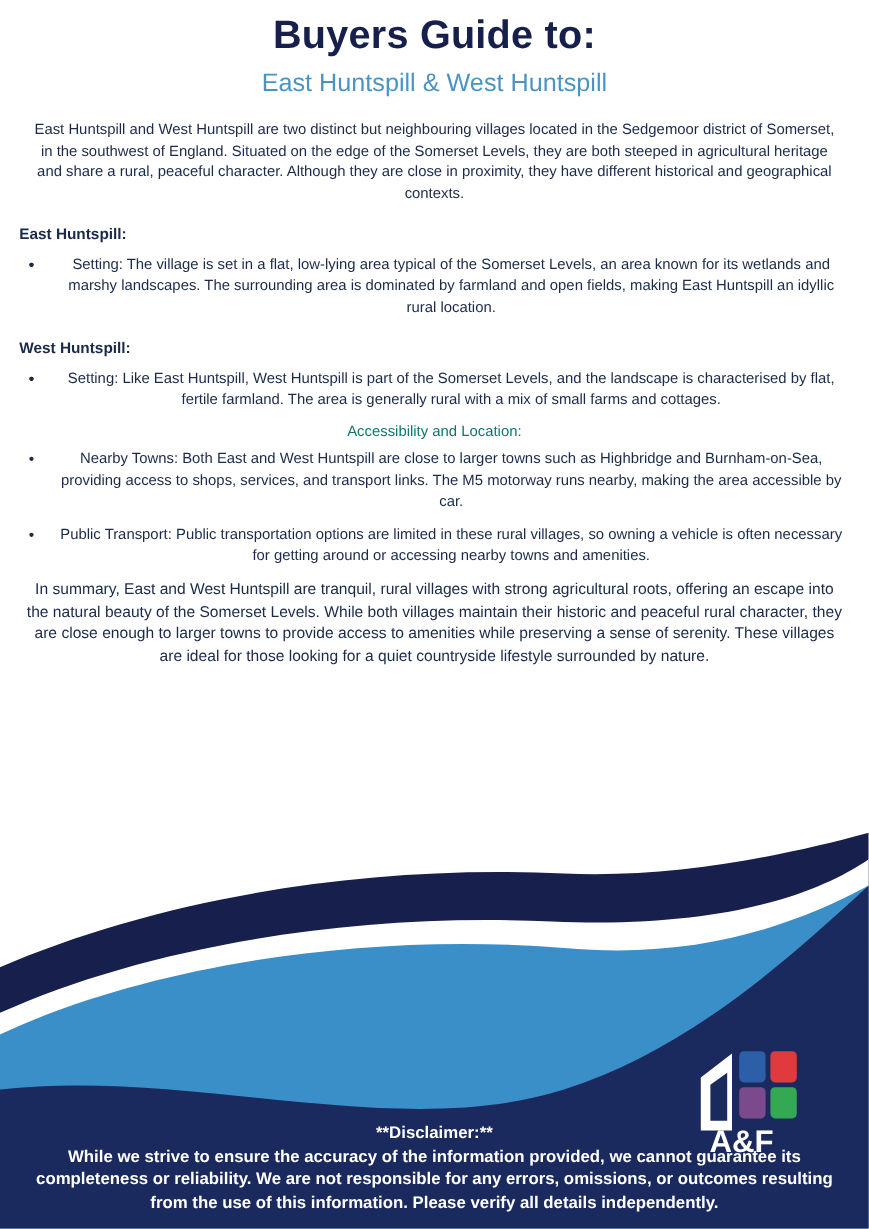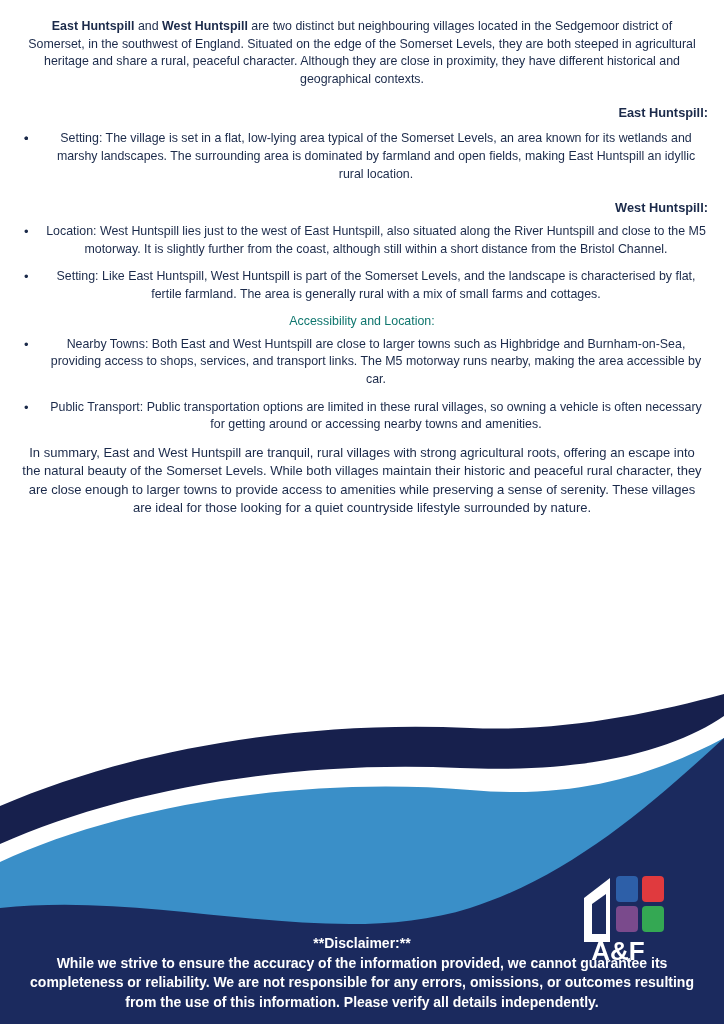--- a/index.html
+++ b/index.html
@@ -50,21 +50,21 @@
   p.intro {
     font-size: 12.4px;
     line-height: 1.42;
     text-align: center;
     margin: 0 12px;
     color: #1b2a4a;
   }
   .section-heading {
     font-size: 12.8px;
     font-weight: bold;
-    text-align: right;
+    text-align: left;
     margin: 17px 0 6px 0;
     color: #1b2a4a;
   }
   .plain-center {
     font-size: 12.4px;
     text-align: center;
     margin: 6px 0 2px 0;
     color: #0f766e;
   }
   ul.bullets {
@@ -88,21 +88,21 @@
     font-size: 13px;
     line-height: 1.42;
   }
   .closing {
     font-size: 13px;
     line-height: 1.42;
     text-align: center;
     margin: 0 4px;
     color: #1b2a4a;
   }
-  b { font-weight: bold; }
+  b { font-weight: normal; }
   
   .waves {
     position: absolute;
     left: 0;
     bottom: 0;
     width: 724px;
     height: 330px;
     z-index: 1;
   }
   
@@ -132,34 +132,38 @@
   .disclaimer .dtitle {
     display: block;
     margin-bottom: 1px;
   }
 </style>
 </head>
 <body>
 
 <div class="page">
 
+  <div class="header">
+    <h1 class="main-title">Buyers Guide to:</h1>
+    <h2 class="sub-title">East Huntspill &amp; West Huntspill</h2>
+  </div>
 
   <div class="content">
 
     <p class="intro"><b>East Huntspill</b><span> and </span><b>West Huntspill</b><span> are two distinct but neighbouring villages located in the Sedgemoor district of Somerset, in the southwest of England. Situated on the edge of the Somerset Levels, they are both steeped in agricultural heritage and share a rural, peaceful character. Although they are close in proximity, they have different historical and geographical contexts.</span></p>
 
     <div class="section-heading">East Huntspill:</div>
     <ul class="bullets">
       <li><span class="dot">•</span></li>
       <li><span class="dot">•</span><span>Setting: The village is set in a flat, low-lying area typical of the Somerset Levels, an area known for its wetlands and marshy landscapes. The surrounding area is dominated by farmland and open fields, making East Huntspill an idyllic rural location.</span></li>
     </ul>
 
     <div class="section-heading">West Huntspill:</div>
     <ul class="bullets">
-      <li><span class="dot">•</span><span>Location: West Huntspill lies just to the west of East Huntspill, also situated along the River Huntspill and close to the M5 motorway. It is slightly further from the coast, although still within a short distance from the Bristol Channel.</span></li>
+      <li><span class="dot">•</span></li>
       <li><span class="dot">•</span><span>Setting: Like East Huntspill, West Huntspill is part of the Somerset Levels, and the landscape is characterised by flat, fertile farmland. The area is generally rural with a mix of small farms and cottages.</span></li>
     </ul>
 
     <div class="plain-center">Accessibility and Location:</div>
     <ul class="bullets">
       <li><span class="dot">•</span><span>Nearby Towns: Both East and West Huntspill are close to larger towns such as Highbridge and Burnham-on-Sea, providing access to shops, services, and transport links. The M5 motorway runs nearby, making the area accessible by car.</span></li>
       <li><span class="dot">•</span><span>Public Transport: Public transportation options are limited in these rural villages, so owning a vehicle is often necessary for getting around or accessing nearby towns and amenities.</span></li>
     </ul>
 
     <p class="closing">In summary, East and West Huntspill are tranquil, rural villages with strong agricultural roots, offering an escape into the natural beauty of the Somerset Levels. While both villages maintain their historic and peaceful rural character, they are close enough to larger towns to provide access to amenities while preserving a sense of serenity. These villages are ideal for those looking for a quiet countryside lifestyle surrounded by nature.</p>

